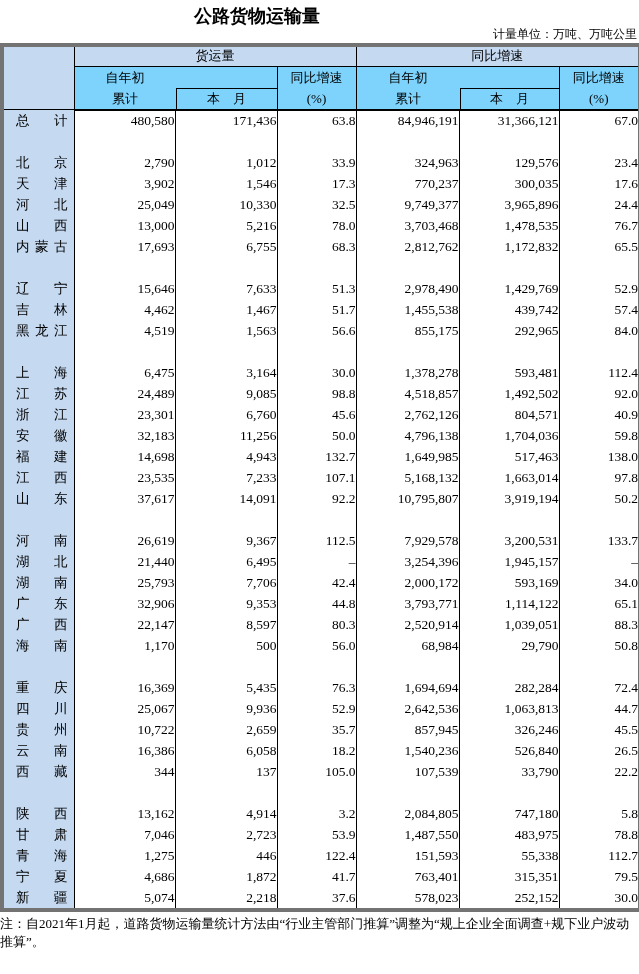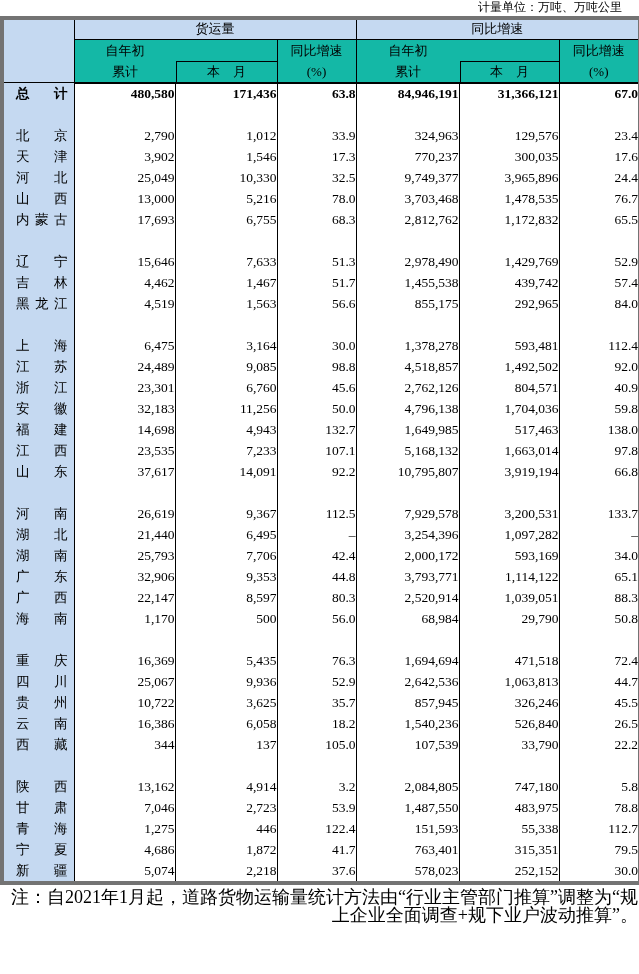--- a/index.html
+++ b/index.html
@@ -10,59 +10,60 @@
     overflow:hidden;
   }
   .page { width:639px; }
   .title {
     width:514px; margin:5px 0 0 0; text-align:center;
     font-family:"Liberation Sans","DejaVu Sans",sans-serif;
     font-weight:bold; font-size:18px; line-height:22px;
   }
   .unit {
     width:638px; text-align:right; font-size:12px; line-height:14px;
-    margin:0 0 2px 0; padding-right:16px;
+    margin:0 0 2px 0; padding-right:1px;
   }
   table.main {
     width:638px; border-collapse:collapse; table-layout:fixed;
     border:4px solid #737373;
   }
   table.main th, table.main td {
     border-left:1px solid #000; border-right:1px solid #000;
     padding:0; overflow:hidden; font-weight:normal;
   }
   
   tr.hrow1 th { height:21px; font-size:13px; background:#c5d9f1; border-bottom:1px solid #000; }
   th.corner { background:#c5d9f1; border-bottom:2px solid #000; }
-  tr.hrow2 th { height:42px; background:#14b8a6; font-size:13px; border-bottom:2px solid #000; }
+  tr.hrow2 th { height:42px; background:#7dd3fc; font-size:13px; border-bottom:2px solid #000; }
   th.cm { position:relative; padding:0; }
   .cumwrap { position:absolute; left:0; top:0; width:101px; height:42px; }
   .s2 .cumwrap { width:103px; }
   .cumwrap div, .yoy div { height:21px; line-height:21px; text-align:center; }
   .monthbox {
     position:absolute; top:21px; bottom:0; right:0; left:101px;
     border-top:1px solid #000; border-left:1px solid #000;
     display:flex; align-items:center; justify-content:center;
   }
   .s2 .monthbox { left:103px; }
   
   td { height:21px; font-size:13.5px; }
   td.lbl { background:#c5d9f1; }
   .jlabel {
     display:block; margin:0 6px 0 12px; line-height:21px; font-size:13.5px;
     text-align:justify; text-align-last:justify; white-space:nowrap;
   }
   td.num { text-align:right; padding-right:7px; }
-  tr.total-row td { font-weight:bold; }
-  .note { width:638px; font-size:18px; line-height:18px; margin-top:3px;text-align:right; }
+  tr.total-row td { font-weight:normal; }
+  .note { width:638px; font-size:13px; line-height:18px; margin-top:3px; }
 </style>
 </head>
 <body>
 
 <div class="page">
+  <div class="title">公路货物运输量</div>
   <div class="unit">计量单位：万吨、万吨公里</div>
 
   <table class="main">
     <colgroup>
       <col style="width:72px">
         <col style="width:101px">
         <col style="width:102px">
         <col style="width:79px">
       <col style="width:103px">
         <col style="width:100px">
@@ -300,21 +301,21 @@
         </tr>
         <tr>
           <td class="lbl">
             <span class="jlabel">山东</span>
           </td>
           <td class="num">37,617</td>
           <td class="num">14,091</td>
           <td class="num">92.2</td>
           <td class="num">10,795,807</td>
           <td class="num">3,919,194</td>
-          <td class="num">66.8</td>
+          <td class="num">50.2</td>
         </tr>
         <tr class="spacer">
           <td class="lbl">
             <span class="jlabel"></span>
           </td>
           <td class="num"></td>
           <td class="num"></td>
           <td class="num"></td>
           <td class="num"></td>
           <td class="num"></td>
@@ -332,21 +333,21 @@
           <td class="num">133.7</td>
         </tr>
         <tr>
           <td class="lbl">
             <span class="jlabel">湖北</span>
           </td>
           <td class="num">21,440</td>
           <td class="num">6,495</td>
           <td class="num">–</td>
           <td class="num">3,254,396</td>
-          <td class="num">1,097,282</td>
+          <td class="num">1,945,157</td>
           <td class="num">–</td>
         </tr>
         <tr>
           <td class="lbl">
             <span class="jlabel">湖南</span>
           </td>
           <td class="num">25,793</td>
           <td class="num">7,706</td>
           <td class="num">42.4</td>
           <td class="num">2,000,172</td>
@@ -398,40 +399,40 @@
           <td class="num"></td>
         </tr>
         <tr>
           <td class="lbl">
             <span class="jlabel">重庆</span>
           </td>
           <td class="num">16,369</td>
           <td class="num">5,435</td>
           <td class="num">76.3</td>
           <td class="num">1,694,694</td>
-          <td class="num">471,518</td>
+          <td class="num">282,284</td>
           <td class="num">72.4</td>
         </tr>
         <tr>
           <td class="lbl">
             <span class="jlabel">四川</span>
           </td>
           <td class="num">25,067</td>
           <td class="num">9,936</td>
           <td class="num">52.9</td>
           <td class="num">2,642,536</td>
           <td class="num">1,063,813</td>
           <td class="num">44.7</td>
         </tr>
         <tr>
           <td class="lbl">
             <span class="jlabel">贵州</span>
           </td>
           <td class="num">10,722</td>
-          <td class="num">3,625</td>
+          <td class="num">2,659</td>
           <td class="num">35.7</td>
           <td class="num">857,945</td>
           <td class="num">326,246</td>
           <td class="num">45.5</td>
         </tr>
         <tr>
           <td class="lbl">
             <span class="jlabel">云南</span>
           </td>
           <td class="num">16,386</td>

